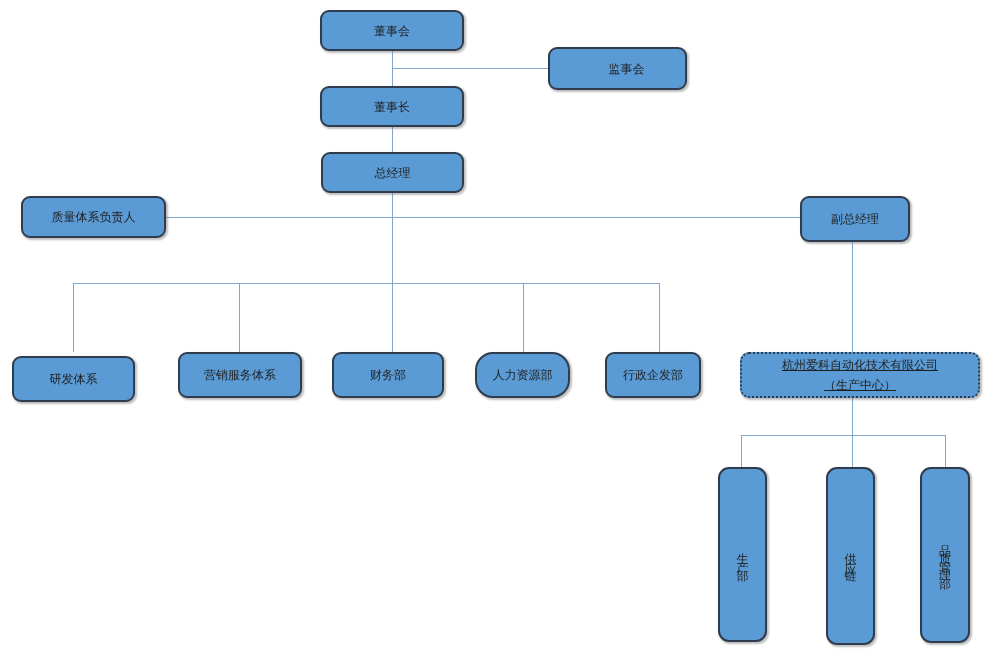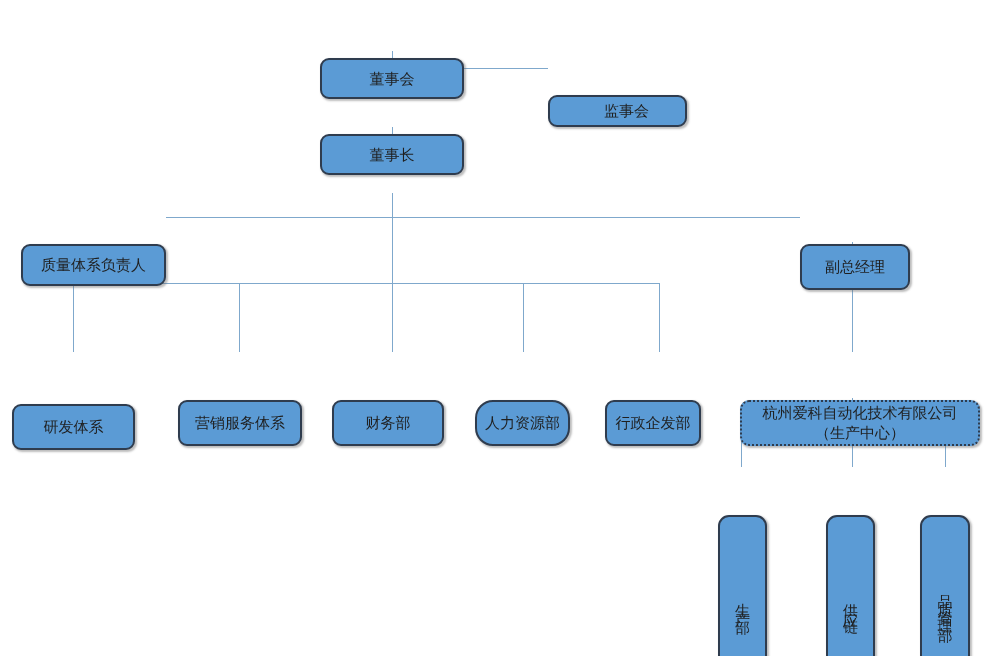--- a/index.html
+++ b/index.html
@@ -15,35 +15,35 @@
     background: var(--canvas-bg, #ffffff);
     overflow: hidden;
   }
   .node {
     position: absolute;
     box-sizing: border-box;
     background: var(--node-fill, #5b9bd5);
     border: 2px solid var(--node-border, #2f3c4e);
     border-radius: 9px;
     color: var(--text, #1f1f1f);
-    font-size: 15px;
+    font-size: 12px;
     line-height: 20px;
     display: flex;
     align-items: center;
     justify-content: center;
     text-align: center;
     box-shadow: 1.5px 1.5px 2px rgba(110,110,110,0.45);
-    margin-top: 48px;
   }
   .node .lbl {
     white-space: pre-line;
   }
   .node.dotted {
     border-style: dotted;
     border-width: 2px;
+    text-decoration: underline;
   }
   .node.vertical {
     border-radius: 11px;
   }
   .node.vertical .lbl {
     writing-mode: vertical-rl;
     text-orientation: upright;
     letter-spacing: 8px;
     white-space: normal;
   }
@@ -72,28 +72,31 @@
   <div class="line v" style="left:852px; top:242px; height:110px;"></div>
   <div class="line v" style="left:852px; top:398px; height:69px;"></div>
   <div class="line h" style="left:741px; top:435px; width:204px;"></div>
   <div class="line v" style="left:741px; top:435px; height:32px;"></div>
   <div class="line v" style="left:945px; top:435px; height:32px;"></div>
 
   <div class="node" style="left:320px; top:10px; width:144px; height:41px;">
     <span class="lbl">董事会</span>
   </div>
 
-  <div class="node" style="left:548px; top:47px; width:139px; height:32px;padding-left:18px;">
+  <div class="node" style="left:548px; top:47px; width:139px; height:43px;padding-left:18px;">
     <span class="lbl">监事会</span>
   </div>
 
   <div class="node" style="left:320px; top:86px; width:144px; height:41px;">
     <span class="lbl">董事长</span>
   </div>
 
+  <div class="node" style="left:321px; top:152px; width:143px; height:41px;">
+    <span class="lbl">总经理</span>
+  </div>
 
   <div class="node" style="left:21px; top:196px; width:145px; height:42px;align-items:center;">
     <span class="lbl">质量体系负责人</span>
   </div>
 
   <div class="node" style="left:800px; top:196px; width:110px; height:46px;">
     <span class="lbl">副总经理</span>
   </div>
 
   <div class="node" style="left:12px; top:356px; width:123px; height:46px;">

